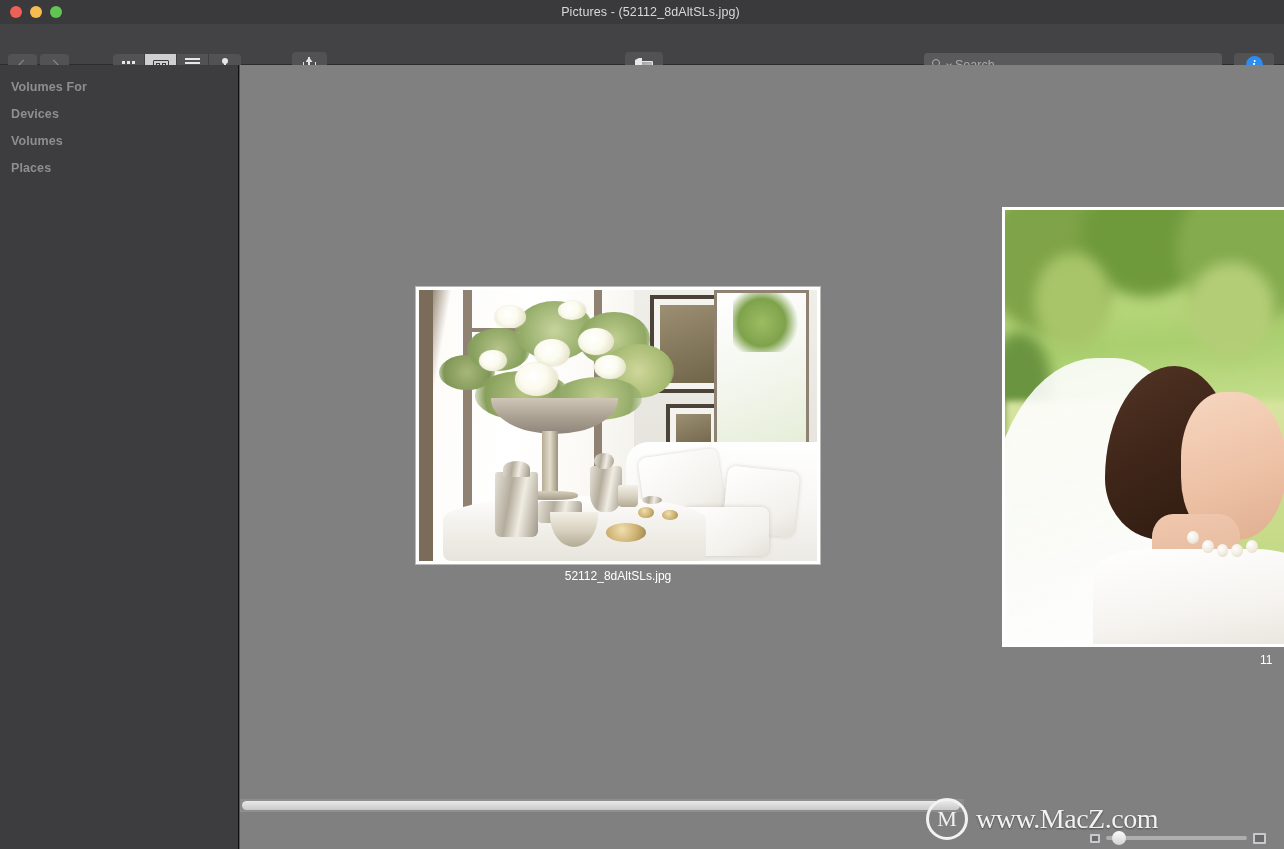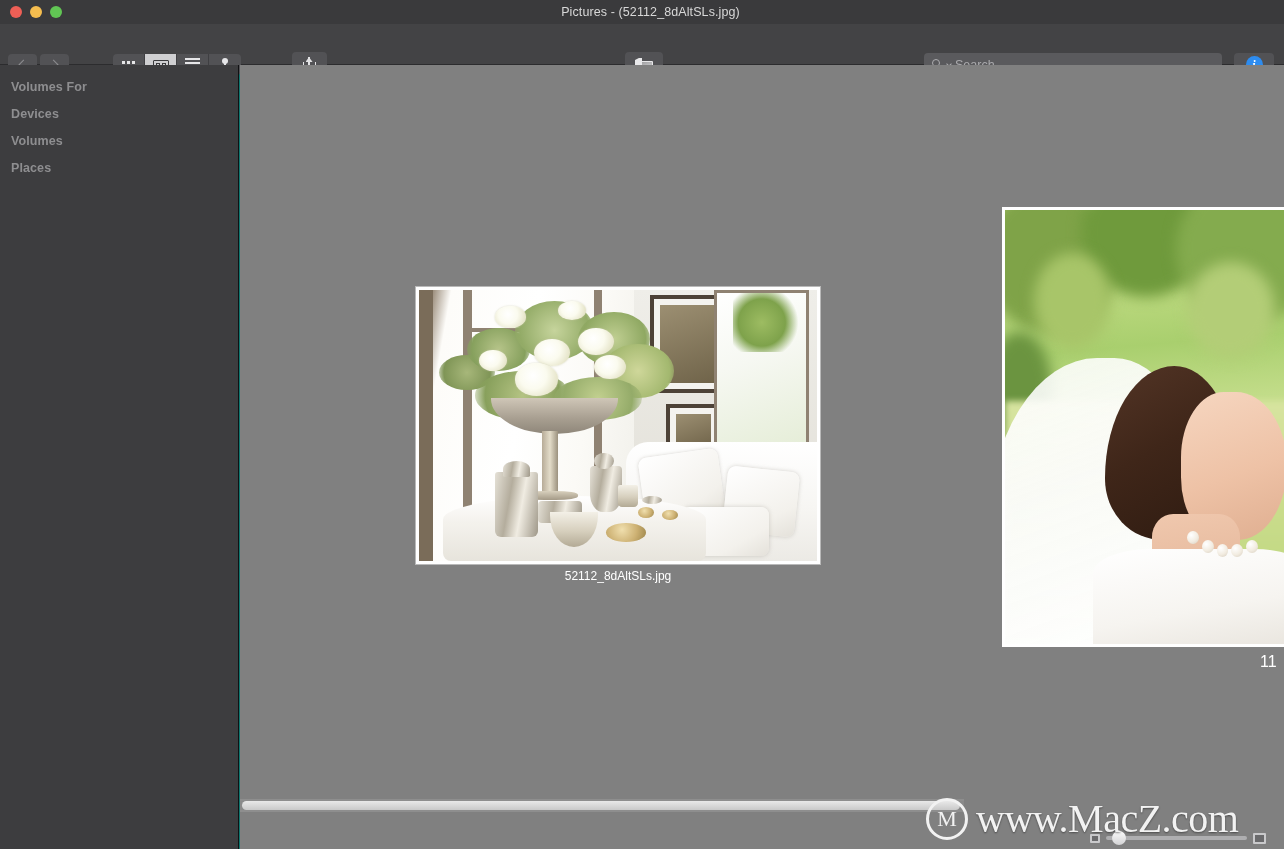--- a/index.html
+++ b/index.html
@@ -144,21 +144,21 @@
     position:absolute; left:176px; top:504px; width:404px;
     text-align:center; font-size:12px; color:#ffffff;
   }
   .thumb-b {
     position:absolute; left:762px; top:142px;
     width:300px; height:440px;
     background:#ffffff; padding:3px;
   }
   .thumb-b .photo { width:100%; height:100%; position:relative; overflow:hidden; }
   .cap-b {
-    position:absolute; left:1020px; top:588px; font-size:16px; color:#ffffff; white-space:nowrap;
+    position:absolute; left:1020px; top:588px; font-size:12px; color:#ffffff; white-space:nowrap;
   }
 
   
   .pa-win {
     position:absolute; left:0; top:0; width:56%; height:100%;
     background:linear-gradient(100deg,#6b5c4b 0%, #8a7a66 4%, #fdfcf9 12%, #ffffff 45%, #fbfaf6 70%, #efeee8 100%);
   }
   .pa-mullion { position:absolute; background:#8f8272; }
   .pa-wall {
     position:absolute; right:0; top:0; width:46%; height:100%;
@@ -308,21 +308,21 @@
     position:absolute; left:926px; top:798px; display:flex; align-items:center; gap:8px;
     pointer-events:none;
   }
   .wm-logo {
     width:42px; height:42px; border-radius:50%;
     border:3px solid #f2f2f2;
     display:flex; align-items:center; justify-content:center;
     font-family:"Liberation Serif", serif; font-size:22px; color:#f2f2f2; line-height:1;
   }
   .wm-text {
-    font-family:"Liberation Serif", serif; font-size:40px; color:#f2f2f2;
+    font-family:"Liberation Serif", serif; font-size:28px; color:#f2f2f2;
     letter-spacing:-.5px; line-height:1; text-shadow:0 1px 2px rgba(0,0,0,.45);
   }
 </style>
 </head>
 <body>
 
 <div class="window">
 
   <div class="titlebar">
     <div class="traffic">

